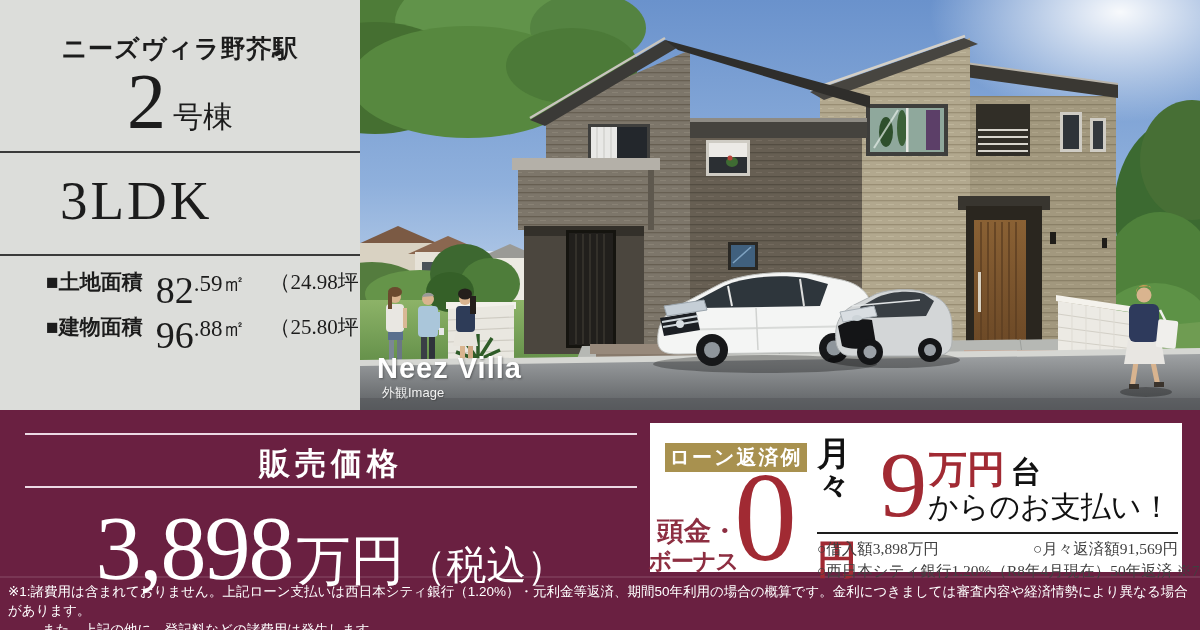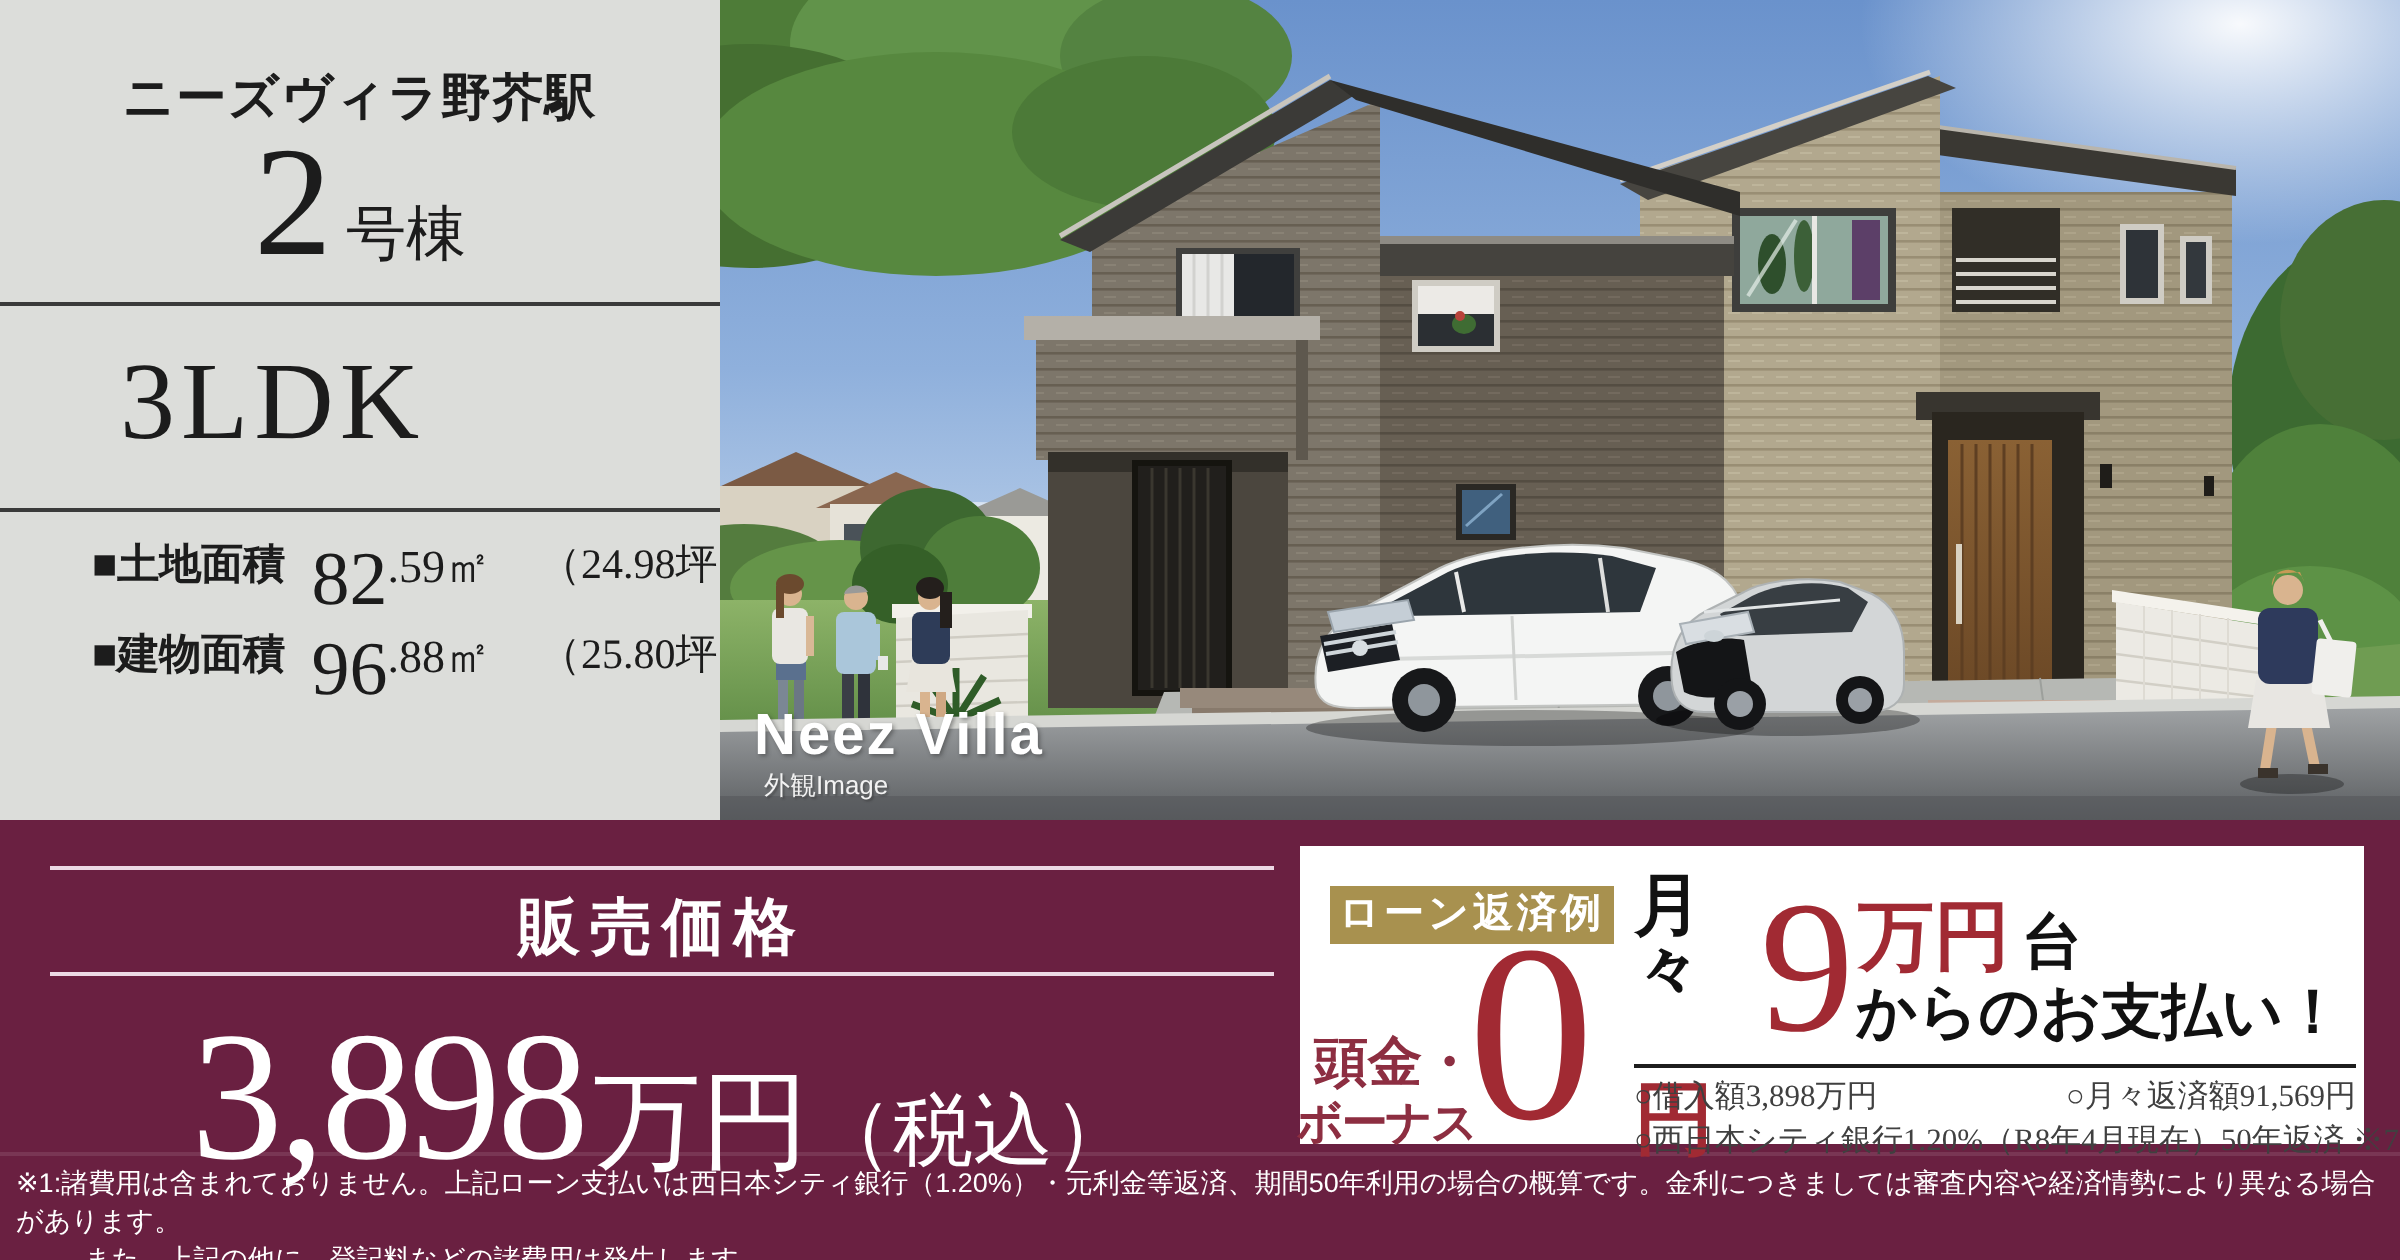--- a/index.html
+++ b/index.html
@@ -54,21 +54,21 @@
   .loan-down .l2{display:block;font-size:23px;line-height:29px;letter-spacing:-1px;}
   .loan-zero{position:absolute;left:84px;top:32px;font-size:126px;line-height:126px;color:#a12a33;}
   .loan-zero-unit{position:absolute;left:167px;top:117px;font-size:40px;line-height:1;color:#a12a33;font-weight:bold;}
   .loan-monthly{position:absolute;left:167px;top:15px;width:32px;text-align:center;
                 font-size:34px;line-height:32px;font-weight:bold;color:#111;}
   .loan-monthly span{display:block;}
   .loan-nine{position:absolute;left:230px;top:14px;font-size:94px;line-height:94px;color:#a12a33;}
   .loan-manen{position:absolute;left:279px;top:27px;font-size:38px;line-height:1;color:#a12a33;font-weight:bold;}
   .loan-dai{position:absolute;left:361px;top:34px;font-size:30px;line-height:1;color:#111;font-weight:bold;}
   .loan-tagline{position:absolute;left:278px;top:69px;font-size:30px;line-height:1;color:#111;
-                font-weight:bold;white-space:nowrap;}
+                font-weight:normal;white-space:nowrap;}
   .loan-divider{position:absolute;left:167px;top:109px;width:361px;height:2px;background:#1d1d1d;}
   .loan-row{position:absolute;left:167px;width:361px;display:flex;justify-content:space-between;
             font-size:15.5px;line-height:20px;color:#404040;white-space:nowrap;}
   .row1{top:116px;} .row2{top:138px;}
 
   
   .footnotes{position:absolute;left:8px;top:172px;width:1190px;color:#fff;
              font-family:"Liberation Sans","DejaVu Sans",sans-serif;font-size:13.5px;line-height:19px;}
   .footnotes .fn2{padding-left:34px;}
 </style>

